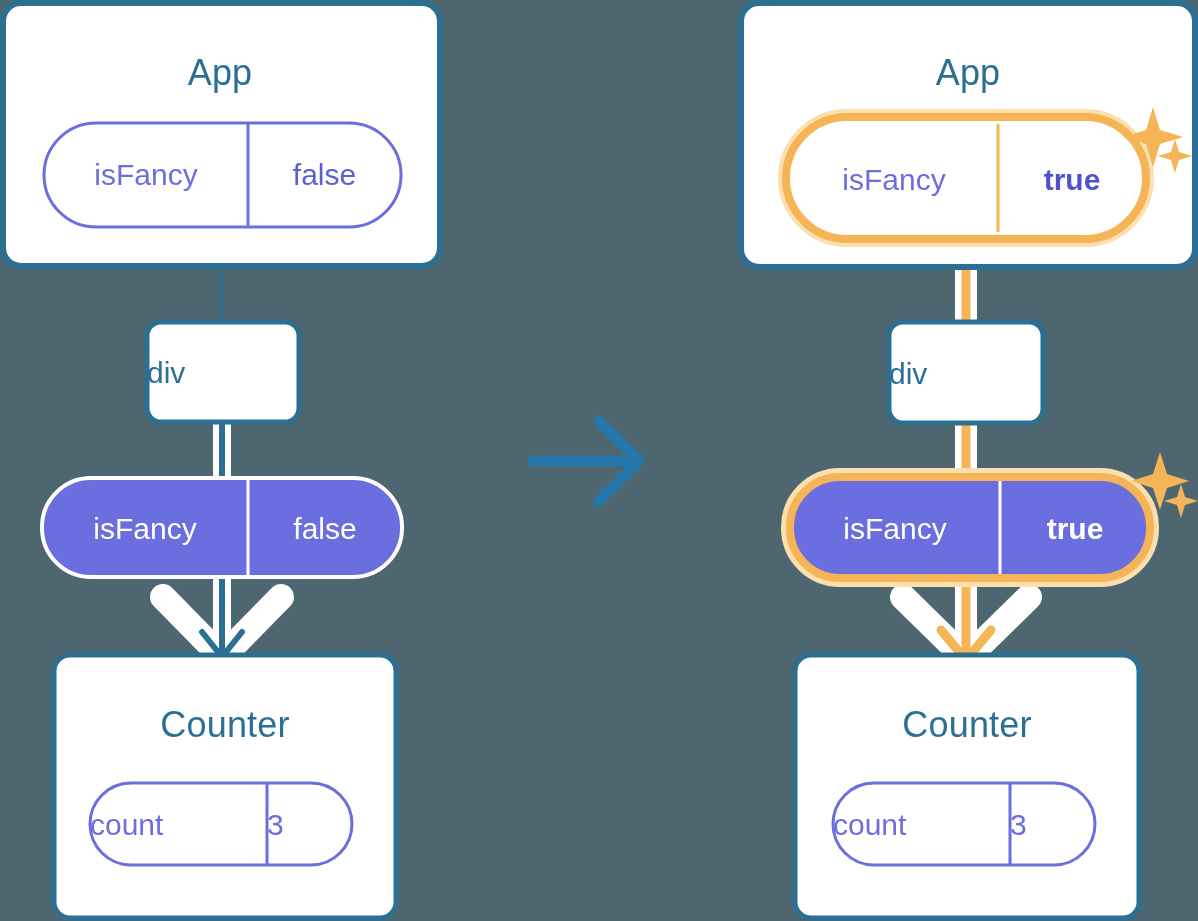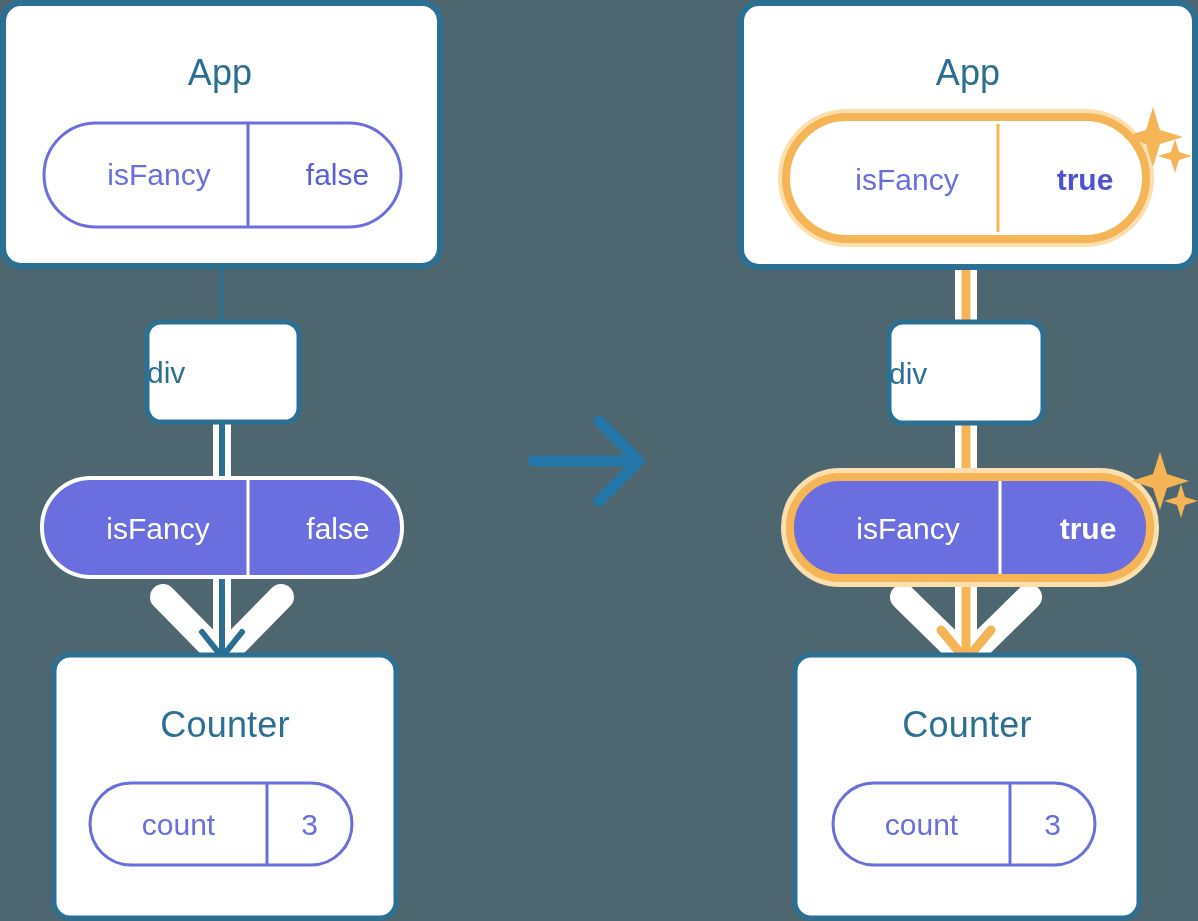--- a/index.html
+++ b/index.html
@@ -11,28 +11,28 @@
     position:relative;
   }
   .stage{position:absolute;left:0;top:0;width:1198px;height:921px;border-radius:24px;}
   svg.layer{position:absolute;left:0;top:0;width:1198px;height:921px;overflow:visible;}
   .lbl{position:absolute;pointer-events:none;white-space:nowrap;}
   .comp-title{
     color:#2b7093;font-size:36px;letter-spacing:.2px;
     text-align:center;
   }
   .div-title{color:#2b7093;font-size:30px;text-align:left;}
-  .pill-text{font-size:30px;text-align:center;padding-left:13px;}
+  .pill-text{font-size:30px;text-align:center;}
   .pill-text.key-light{color:#6b6ede;}
   .pill-text.val-light{color:#5b5fd6;}
   .pill-text.key-dark{color:#ffffff;}
   .pill-text.val-dark{color:#ffffff;}
   .pill-text.val-bold{font-weight:bold;}
   .pill-text.val-blue-bold{color:#4f52cf;font-weight:bold;}
-  .count-text{font-size:30px;color:#6b6ede;text-align:center;}
+  .count-text{font-size:30px;color:#6b6ede;text-align:left;}
 </style>
 </head>
 <body>
 
 <div class="stage">
 
   <svg class="layer" viewBox="0 0 1198 921">
 
     <g>
 

